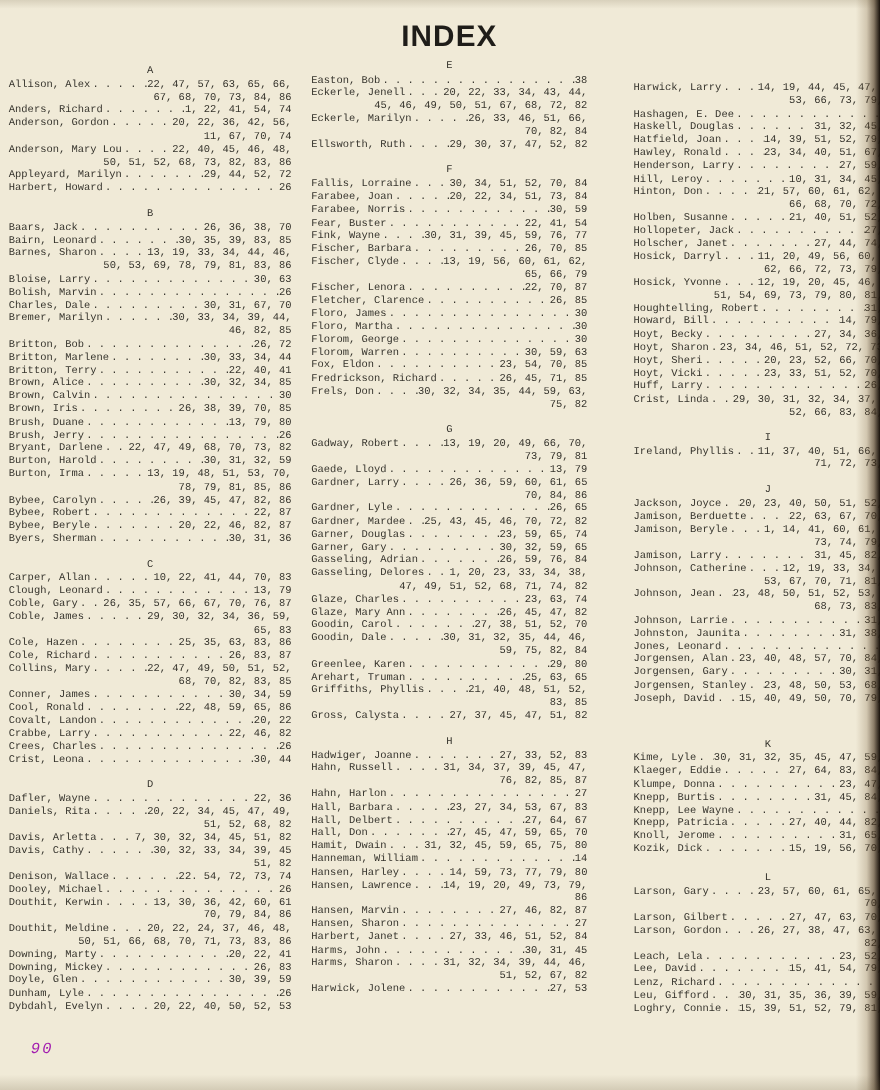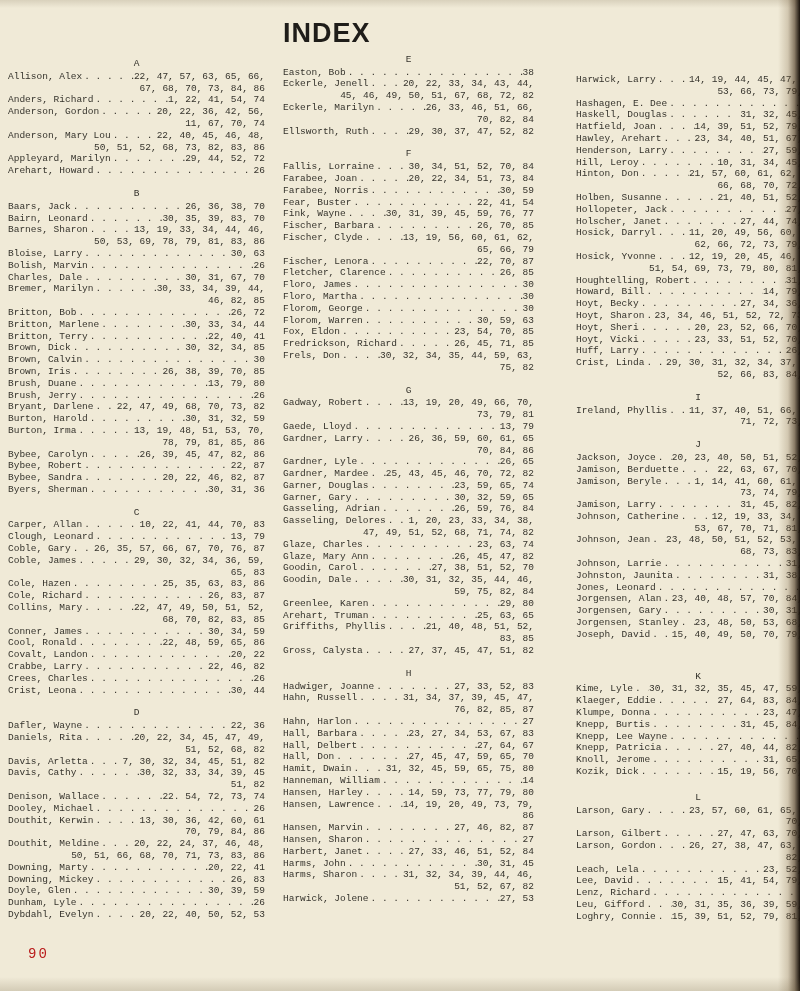--- a/index.html
+++ b/index.html
@@ -10,34 +10,34 @@
     color:#35332c;
   }
   .page{position:absolute;inset:0;}
   .col{position:absolute;font-size:9.5px;line-height:11.8px;letter-spacing:0;}
   .col1{left:8px;top:58px;width:257px;}
   .col2{left:283px;top:28px;width:251px;}
   .col3{left:576px;top:74px;width:244px;}
   .title{
     font-family:"Liberation Sans",sans-serif;font-weight:700;
     font-size:27px;letter-spacing:1px;color:#1f1d19;
-    margin:0 0 14px 0;
+    text-align:center;margin:0 0 14px 0;
   }
   .section{margin-bottom:11px;}
   .sec-letter{text-align:center;margin-bottom:1px;}
   .line{display:flex;align-items:baseline;}
   .nm{white-space:nowrap;flex:0 0 auto;}
   .pg{white-space:nowrap;flex:0 0 auto;}
   .leader{flex:1 1 auto;overflow:hidden;white-space:nowrap;min-width:6px;padding:0 2px;color:#35332c;}
   .line.cont{display:block;text-align:right;}
   
   .col3 .section:nth-of-type(4){margin-top:30px;}
   .col3 .section:nth-of-type(5){margin-top:14px;}
   .page-number{
-    position:absolute;left:28px;top:946px;font-size:14px;letter-spacing:2px;color:#b91c1c;
+    position:absolute;left:28px;top:946px;font-size:14px;letter-spacing:2px;color:#a21caf;font-style:italic;
   }
   .edge-right{
     position:absolute;top:0;right:0;width:22px;height:100%;
     background:linear-gradient(to right,rgba(120,95,60,0) 0%,rgba(120,95,60,.25) 45%,rgba(70,50,28,.6) 75%,#17100a 100%);
     pointer-events:none;
   }
   .edge-bottom{
     position:absolute;left:0;bottom:0;width:100%;height:14px;
     background:linear-gradient(to bottom,rgba(110,95,65,0),rgba(110,95,65,.22));
     pointer-events:none;
@@ -88,40 +88,40 @@
         </div>
         <div class="entry">
           <div class="line">
             <span class="nm">Appleyard, Marilyn</span>
             <span class="leader"> . . . . . . . . . . . . . . . . . . . . . . . . . . . . . . . . . . . . . . . . </span>
             <span class="pg">29, 44, 52, 72</span>
           </div>
         </div>
         <div class="entry">
           <div class="line">
-            <span class="nm">Arehart, Howard</span>
+            <span class="nm">Harbert, Howard</span>
             <span class="leader"> . . . . . . . . . . . . . . . . . . . . . . . . . . . . . . . . . . . . . . . . </span>
             <span class="pg">26</span>
           </div>
         </div>
       </div>
       <div class="section">
         <div class="sec-letter">B</div>
         <div class="entry">
           <div class="line">
             <span class="nm">Baars, Jack</span>
             <span class="leader"> . . . . . . . . . . . . . . . . . . . . . . . . . . . . . . . . . . . . . . . . </span>
             <span class="pg">26, 36, 38, 70</span>
           </div>
         </div>
         <div class="entry">
           <div class="line">
             <span class="nm">Bairn, Leonard</span>
             <span class="leader"> . . . . . . . . . . . . . . . . . . . . . . . . . . . . . . . . . . . . . . . . </span>
-            <span class="pg">30, 35, 39, 83, 70</span>
+            <span class="pg">30, 35, 39, 83, 85</span>
           </div>
         </div>
         <div class="entry">
           <div class="line">
             <span class="nm">Barnes, Sharon</span>
             <span class="leader"> . . . . . . . . . . . . . . . . . . . . . . . . . . . . . . . . . . . . . . . . </span>
             <span class="pg">13, 19, 33, 34, 44, 46,</span>
           </div>
           <div class="line cont">50, 53, 69, 78, 79, 81, 83, 86</div>
         </div>
@@ -170,21 +170,21 @@
         </div>
         <div class="entry">
           <div class="line">
             <span class="nm">Britton, Terry</span>
             <span class="leader"> . . . . . . . . . . . . . . . . . . . . . . . . . . . . . . . . . . . . . . . . </span>
             <span class="pg">22, 40, 41</span>
           </div>
         </div>
         <div class="entry">
           <div class="line">
-            <span class="nm">Brown, Dick</span>
+            <span class="nm">Brown, Alice</span>
             <span class="leader"> . . . . . . . . . . . . . . . . . . . . . . . . . . . . . . . . . . . . . . . . </span>
             <span class="pg">30, 32, 34, 85</span>
           </div>
         </div>
         <div class="entry">
           <div class="line">
             <span class="nm">Brown, Calvin</span>
             <span class="leader"> . . . . . . . . . . . . . . . . . . . . . . . . . . . . . . . . . . . . . . . . </span>
             <span class="pg">30</span>
           </div>
@@ -241,21 +241,21 @@
         </div>
         <div class="entry">
           <div class="line">
             <span class="nm">Bybee, Robert</span>
             <span class="leader"> . . . . . . . . . . . . . . . . . . . . . . . . . . . . . . . . . . . . . . . . </span>
             <span class="pg">22, 87</span>
           </div>
         </div>
         <div class="entry">
           <div class="line">
-            <span class="nm">Bybee, Sandra</span>
+            <span class="nm">Bybee, Beryle</span>
             <span class="leader"> . . . . . . . . . . . . . . . . . . . . . . . . . . . . . . . . . . . . . . . . </span>
             <span class="pg">20, 22, 46, 82, 87</span>
           </div>
         </div>
         <div class="entry">
           <div class="line">
             <span class="nm">Byers, Sherman</span>
             <span class="leader"> . . . . . . . . . . . . . . . . . . . . . . . . . . . . . . . . . . . . . . . . </span>
             <span class="pg">30, 31, 36</span>
           </div>
@@ -880,21 +880,21 @@
         </div>
         <div class="entry">
           <div class="line">
             <span class="nm">Hatfield, Joan</span>
             <span class="leader"> . . . . . . . . . . . . . . . . . . . . . . . . . . . . . . . . . . . . . . . . </span>
             <span class="pg">14, 39, 51, 52, 79, 85</span>
           </div>
         </div>
         <div class="entry">
           <div class="line">
-            <span class="nm">Hawley, Arehart</span>
+            <span class="nm">Hawley, Ronald</span>
             <span class="leader"> . . . . . . . . . . . . . . . . . . . . . . . . . . . . . . . . . . . . . . . . </span>
             <span class="pg">23, 34, 40, 51, 67, 85</span>
           </div>
         </div>
         <div class="entry">
           <div class="line">
             <span class="nm">Henderson, Larry</span>
             <span class="leader"> . . . . . . . . . . . . . . . . . . . . . . . . . . . . . . . . . . . . . . . . </span>
             <span class="pg">27, 59, 84</span>
           </div>

